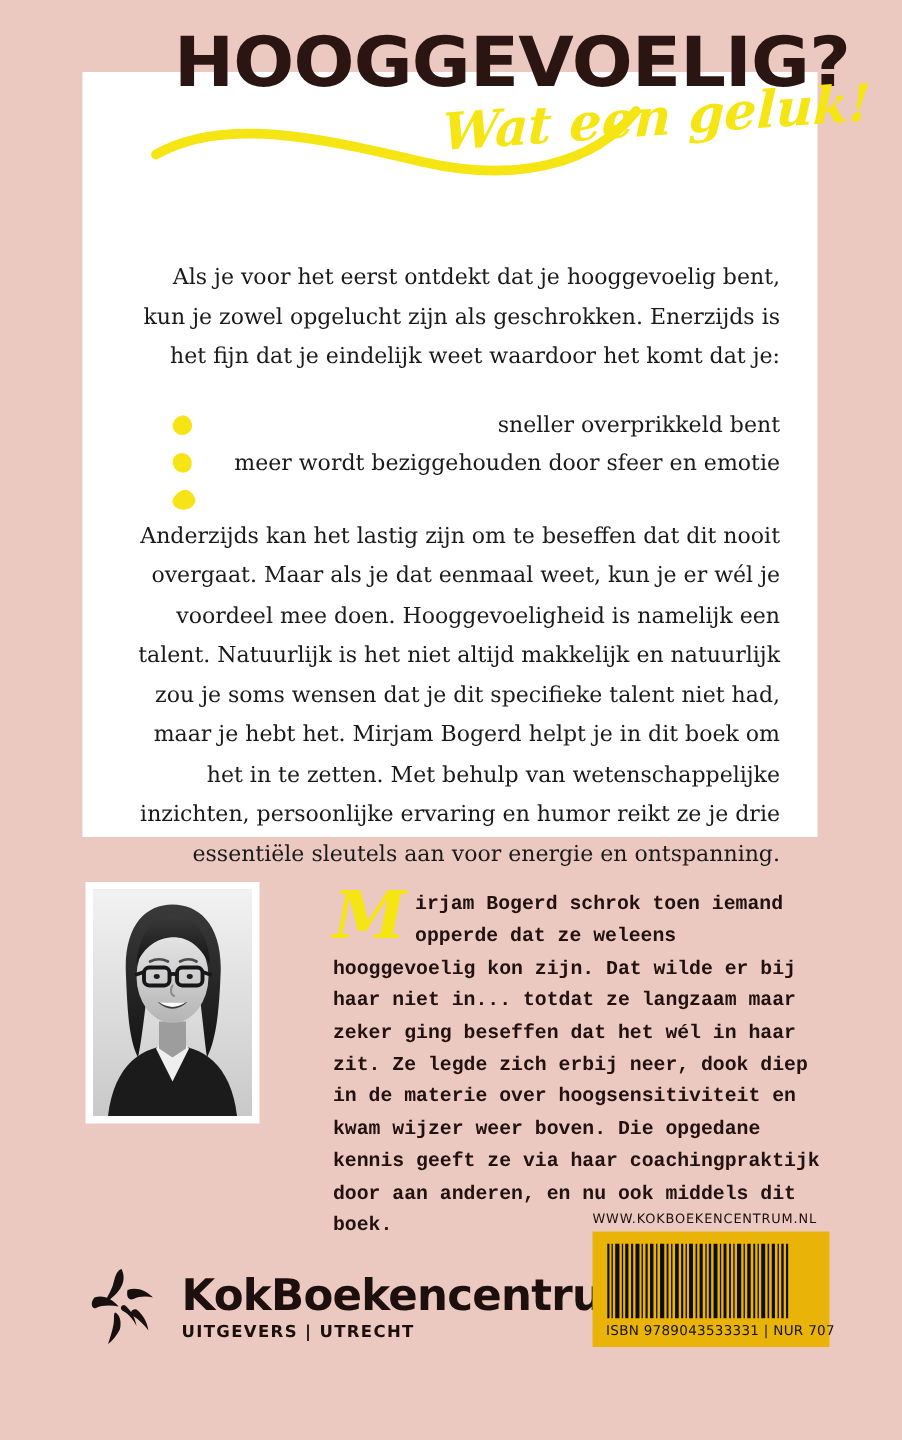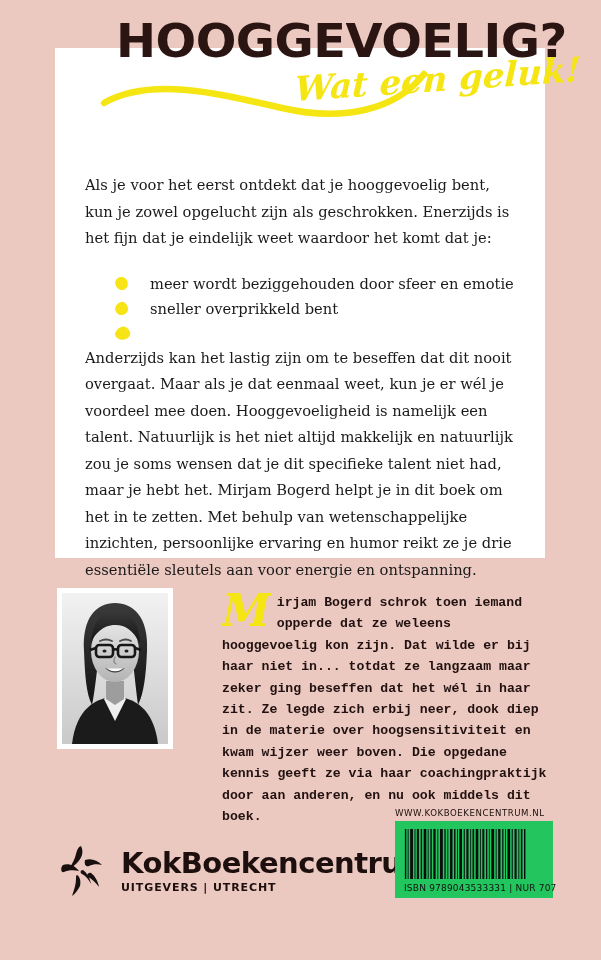--- a/index.html
+++ b/index.html
@@ -72,20 +72,21 @@
   
   .body-copy {
     position: absolute;
     left: 85px;
     top: 172px;
     width: 435px;
     font-family: "DejaVu Serif", serif;
     font-size: 14.7px;
     line-height: 26.5px;
     color: #1a1a1a;
+    text-align: right;
   }
   .para { margin: 0; }
   .para-2 { margin: 0; padding-top: 5px; }
 
   .bullet-list {
     list-style: none;
     margin: 19px 0 19px 0;
     padding: 0 0 0 30px;
   }
   .bullet-list li {
@@ -194,21 +195,21 @@
   }
   .barcode-url {
     font-family: "DejaVu Sans", sans-serif;
     font-size: 8.6px;
     letter-spacing: 0.55px;
     color: #1c0f0d;
     margin-bottom: 3px;
     white-space: nowrap;
   }
   .barcode-box {
-    background: #22c55e;
+    background: #eab308;
     padding: 8px 26px 5px 9px;
     box-sizing: border-box;
   }
   .bars { height: 50px; width: 100%; display: block; }
   .barcode-isbn {
     font-family: "DejaVu Sans", sans-serif;
     font-size: 9px;
     color: #111;
     text-align: center;
     margin-top: 4px;
@@ -229,26 +230,26 @@
   </svg>
 
   <div class="subtitle-script">Wat een geluk!</div>
 </div>
 
 <div class="body-copy">
   <p class="para">Als je voor het eerst ontdekt dat je hooggevoelig bent, kun je zowel opgelucht zijn als geschrokken. Enerzijds is het fijn dat je eindelijk weet waardoor het komt dat je:</p>
 
   <ul class="bullet-list">
     <li>
+      <span class="blob b1"></span>
+      <span>sneller overprikkeld bent</span>
+    </li>
+    <li>
       <span class="blob b2"></span>
       <span>meer wordt beziggehouden door sfeer en emotie</span>
-    </li>
-    <li>
-      <span class="blob b1"></span>
-      <span>sneller overprikkeld bent</span>
     </li>
     <li>
       <span class="blob b3"></span>
     </li>
   </ul>
 
   <p class="para-2">Anderzijds kan het lastig zijn om te beseffen dat dit nooit overgaat. Maar als je dat eenmaal weet, kun je er wél je voordeel mee doen. Hooggevoeligheid is namelijk een talent. Natuurlijk is het niet altijd makkelijk en natuurlijk zou je soms wensen dat je dit specifieke talent niet had, maar je hebt het. Mirjam Bogerd helpt je in dit boek om het in te zetten. Met behulp van wetenschappelijke inzichten, persoonlijke ervaring en humor reikt ze je drie essentiële sleutels aan voor energie en ontspanning.</p>
 </div>
 
 <div class="author-photo">

